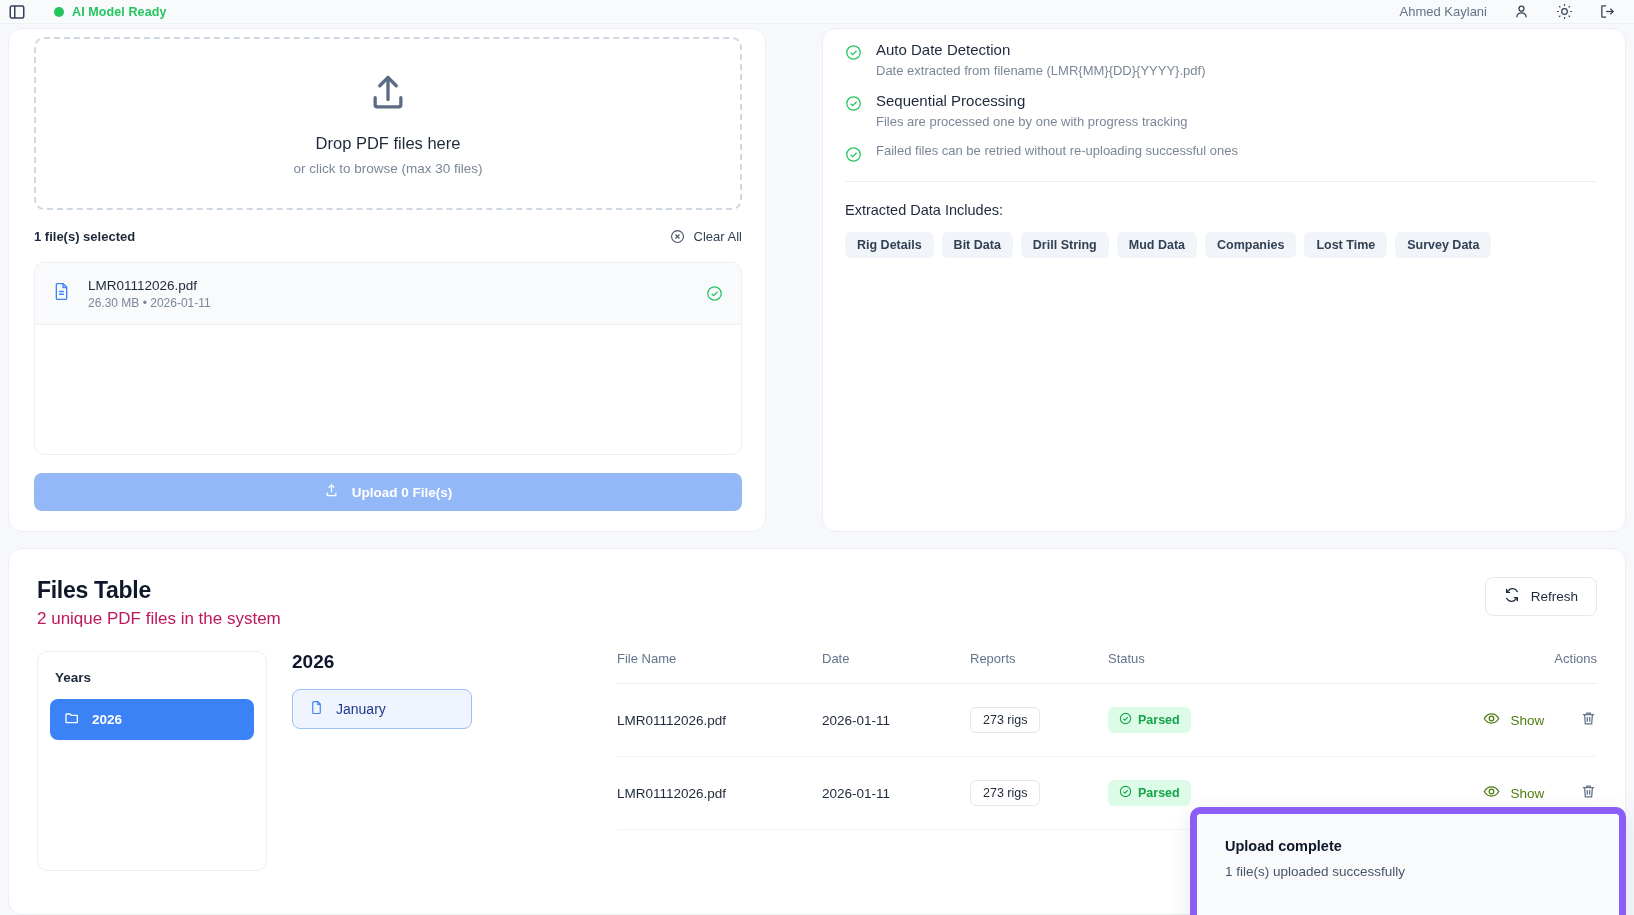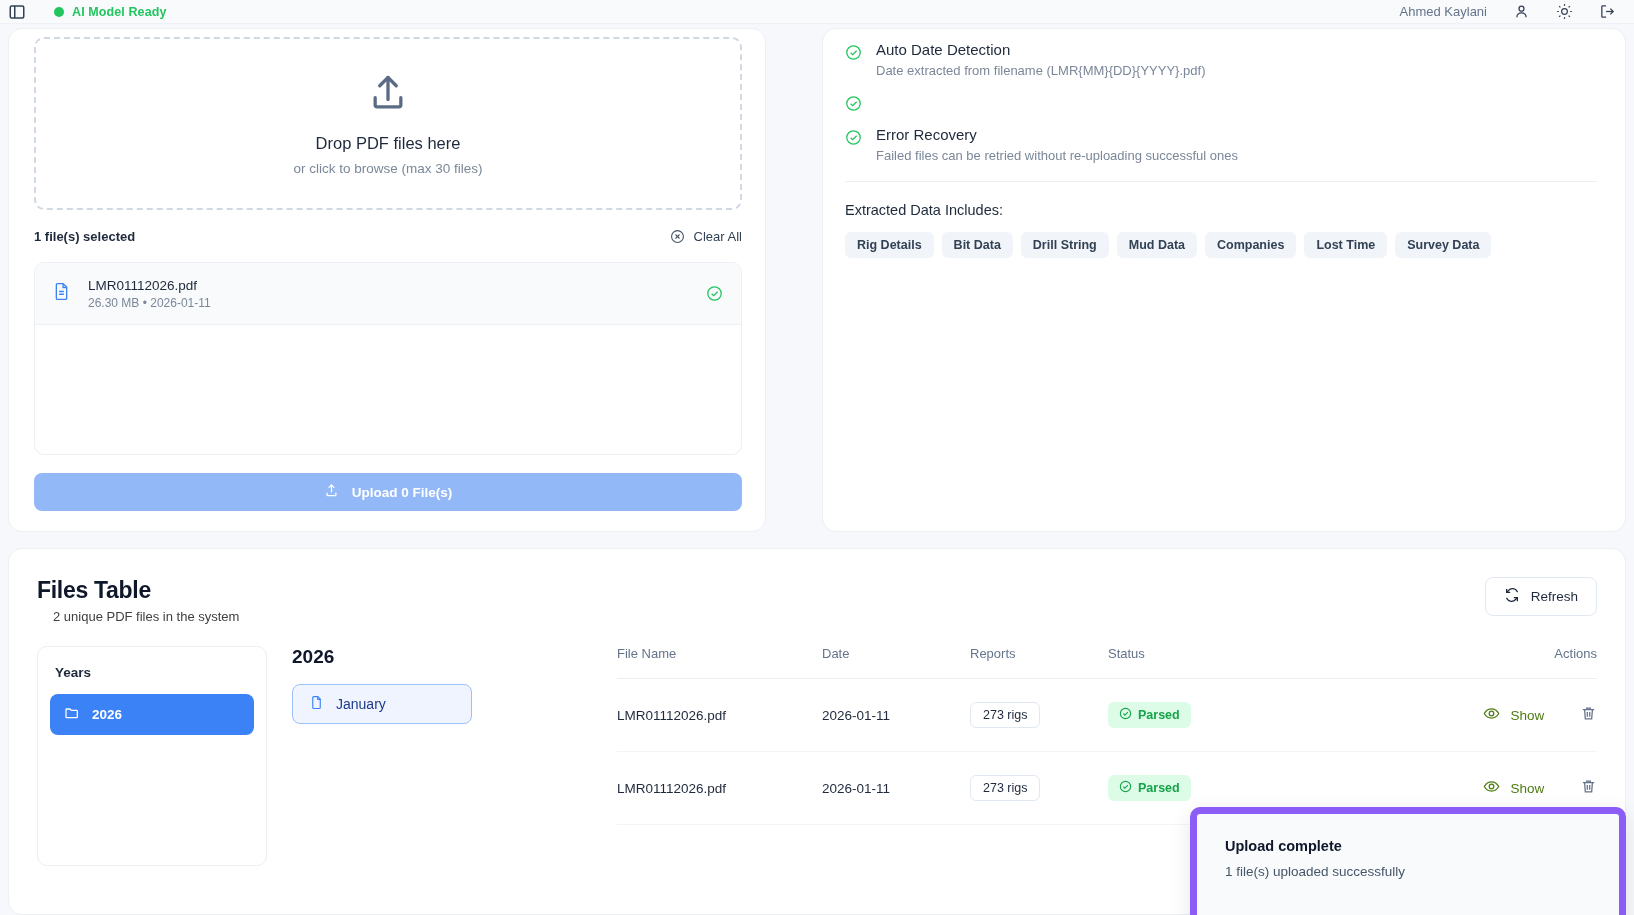--- a/index.html
+++ b/index.html
@@ -95,21 +95,21 @@
   }
 
   
   .table-card {
     position: absolute; left: 8px; top: 548px; width: 1618px; height: 367px;
     background: #fff; border: 1px solid #eceff3; border-radius: 14px;
     padding: 28px 28px 0 28px;
   }
   .tc-head { display: flex; align-items: flex-start; }
   .tc-title { font-size: 23px; font-weight: 700; color: #0f172a; letter-spacing: -.3px; }
-  .tc-sub { font-size: 13px; color: #404040; margin-top: 5px; margin-left: 16px; }
+  .tc-sub { font-size: 17px; color: #be185d; margin-top: 5px; }
   .refresh-btn {
     margin-left: auto; display: flex; align-items: center; gap: 11px;
     border: 1px solid #e2e8f0; border-radius: 8px; background: #fff;
     padding: 9px 18px; font-size: 13.5px; color: #1e293b;
     font-family: "Liberation Sans", sans-serif; cursor: pointer;
   }
   .refresh-btn svg { width: 16px; height: 16px; color: #1e293b; }
 
   .tc-body { display: flex; margin-top: 22px; }
 
@@ -301,31 +301,34 @@
     </span>
   </div>
 
   <div class="feature">
     <span class="feat-icon">
       <svg viewBox="0 0 24 24" fill="none" stroke="currentColor" stroke-width="1.8">
           <circle cx="12" cy="12" r="9.5"></circle>
           <path d="M8 12.3l2.8 2.8L16.4 9.5"></path>
         </svg>
     </span>
+    <span>
+      <div class="feat-title">Sequential Processing</div>
+      <div class="feat-sub">Files are processed one by one with progress tracking</div>
+    </span>
   </div>
 
   <div class="feature">
     <span class="feat-icon">
       <svg viewBox="0 0 24 24" fill="none" stroke="currentColor" stroke-width="1.8">
           <circle cx="12" cy="12" r="9.5"></circle>
           <path d="M8 12.3l2.8 2.8L16.4 9.5"></path>
         </svg>
     </span>
     <span>
-      <div class="feat-title">Error Recovery</div>
       <div class="feat-sub">Failed files can be retried without re-uploading successful ones</div>
     </span>
   </div>
 
   <div class="divider"></div>
 
   <div class="extracted-title">Extracted Data Includes:</div>
 
   <div class="tags">
     <span class="tag">Rig Details</span>

